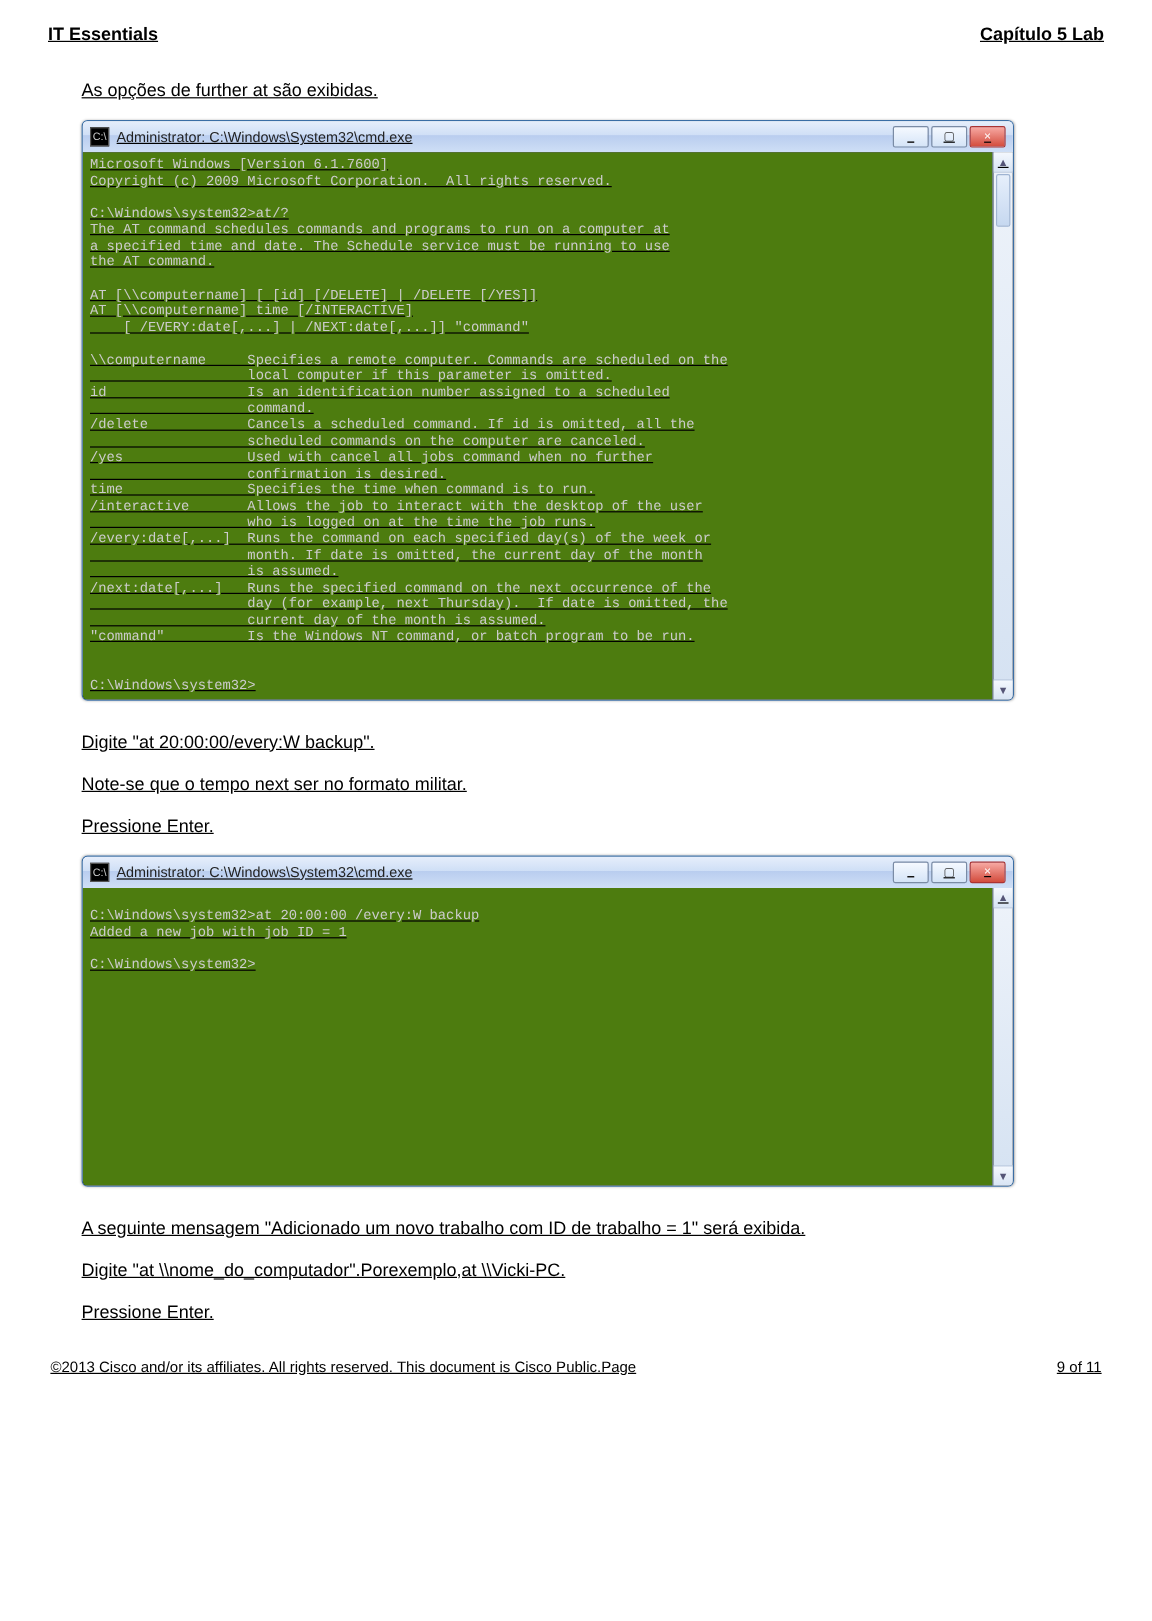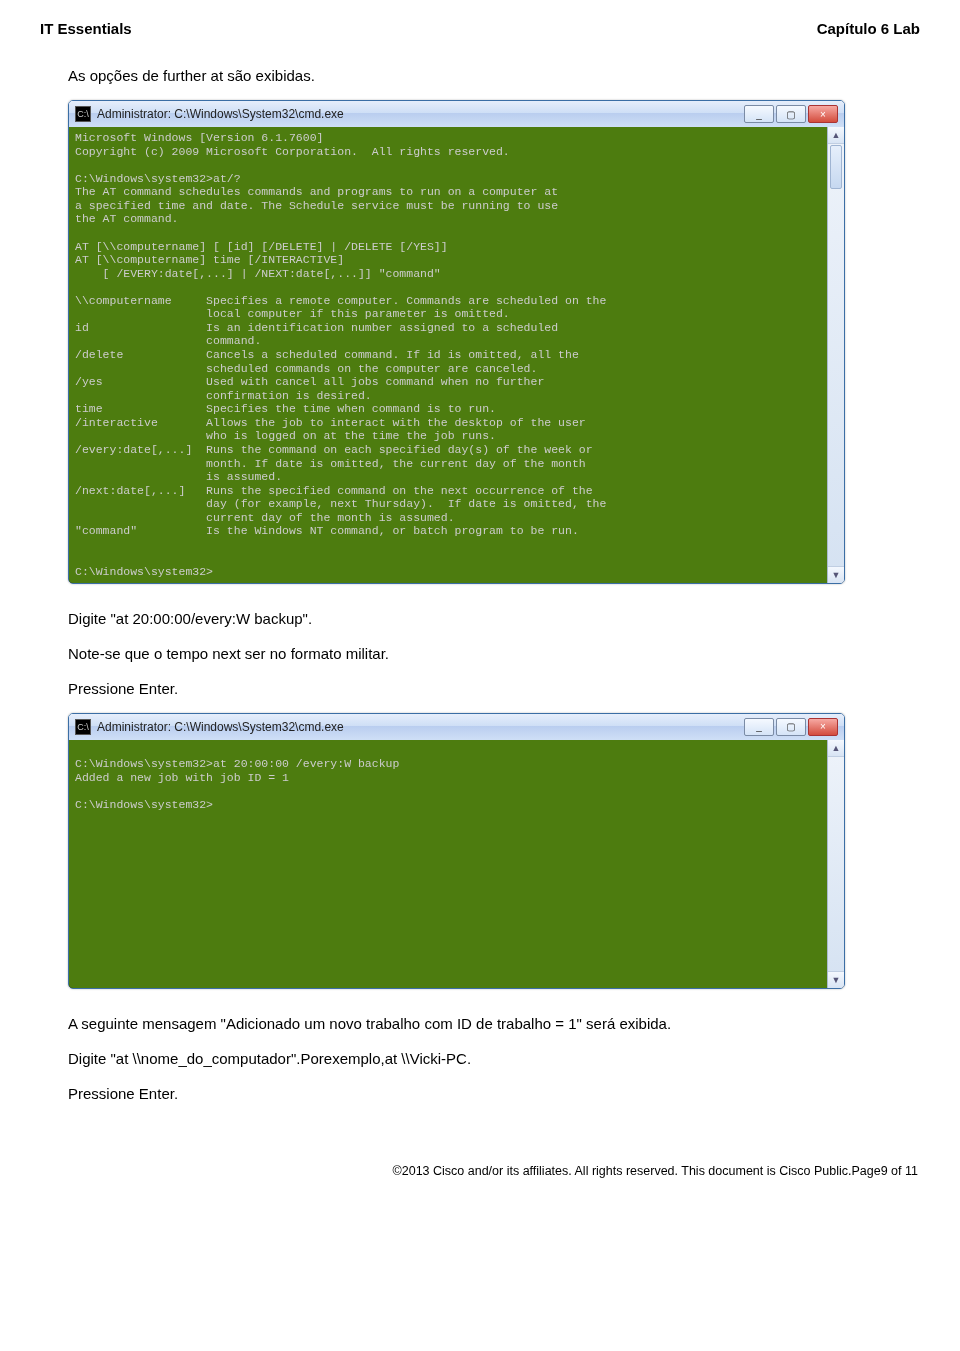--- a/index.html
+++ b/index.html
@@ -7,20 +7,21 @@
   padding: 0;
   background: #fff;
   font-family: Arial, Helvetica, sans-serif;
   color: #000;
   width: 960px;
 }
 .page {
   width: 960px;
   box-sizing: border-box;
   padding: 20px 40px 30px 40px;
+  text-decoration: underline;
 }
 .header {
   display: flex;
   justify-content: space-between;
   font-weight: bold;
   font-size: 15px;
   margin-bottom: 28px;
 }
 .body-text {
   font-size: 15px;
@@ -128,34 +129,34 @@
   right: 2px;
   top: 18px;
   height: 42px;
   background: linear-gradient(#e6effb,#c6d8f0);
   border: 1px solid #9fb4d2;
   border-radius: 2px;
 }
 .cmd2 .cmd-body { min-height: 240px; }
 .footer {
   display: flex;
-  justify-content: flex-end;
+  justify-content: space-between;
   font-size: 12.5px;
-  margin-top: 60px;
+  margin-top: 28px;
   padding: 0 2px;
 }
 </style>
 </head>
 <body>
 
 <div class="page">
 
   <div class="header">
     <span>IT Essentials</span>
-    <span>Capítulo 6 Lab</span>
+    <span>Capítulo 5 Lab</span>
   </div>
 
   <p class="body-text">As opções de further at são exibidas.</p>
 
   <div class="cmd-window">
     <div class="cmd-titlebar">
       <span class="icon">C:\</span>
       <span class="title-text">Administrator: C:\Windows\System32\cmd.exe</span>
       <span class="win-buttons">
         <span class="win-btn">_</span>

